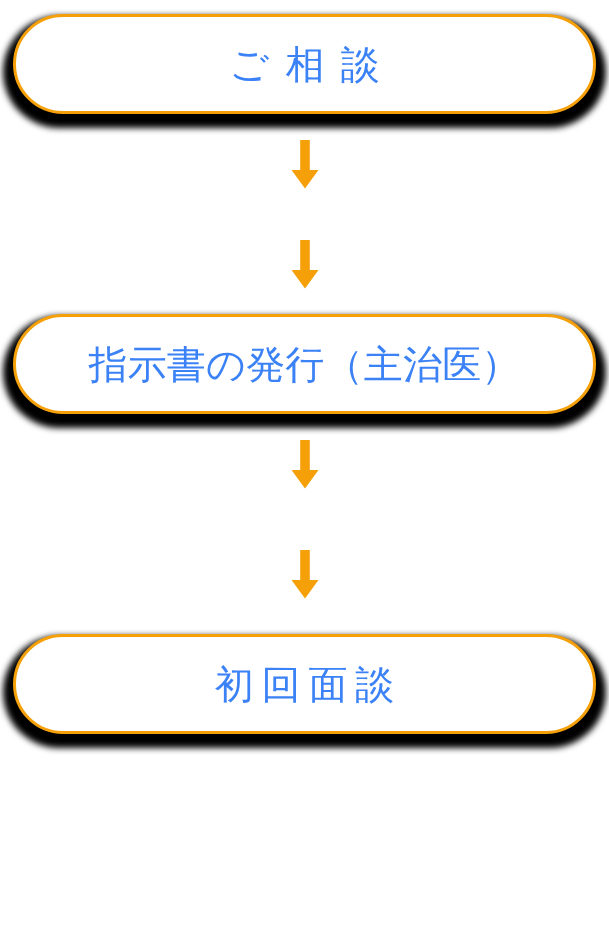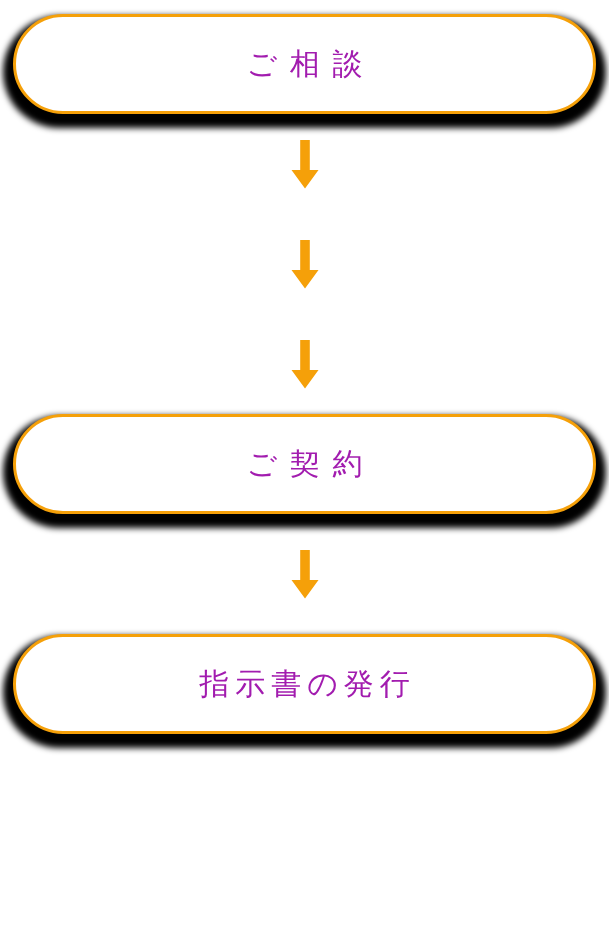--- a/index.html
+++ b/index.html
@@ -55,22 +55,22 @@
     box-sizing: border-box;
     border: 3px solid #F5A009;
     border-radius: 50px;
     background: #ffffff;
     display: flex;
     align-items: center;
     justify-content: center;
   }
 
   .step-label {
-    color: #a21caf;
-    font-size: 30px;
+    color: #3b82f6;
+    font-size: 39px;
     line-height: 1;
     font-weight: 500;
     white-space: nowrap;
     user-select: none;
   }
   
   .step-label.spaced {
     letter-spacing: 0.42em;
     text-indent: 0.42em;
   }
@@ -117,40 +117,40 @@
     </svg>
   </div>
 
 
   <div class="connector">
     <svg class="arrow-svg" width="28" height="49" viewBox="0 0 28 49" aria-hidden="true">
       <path d="M9.2 0 H18.8 V30 H27.5 L14 48.5 L0.5 30 H9.2 Z" fill="#F5A009"></path>
     </svg>
   </div>
 
+  <div class="step">
+    <div class="step-shadow"></div>
+    <div class="step-body">
+      <span class="step-label plain">指示書の発行（主治医）</span>
+    </div>
+  </div>
 
   <div class="connector">
     <svg class="arrow-svg" width="28" height="49" viewBox="0 0 28 49" aria-hidden="true">
       <path d="M9.2 0 H18.8 V30 H27.5 L14 48.5 L0.5 30 H9.2 Z" fill="#F5A009"></path>
     </svg>
   </div>
 
-  <div class="step">
-    <div class="step-shadow"></div>
-    <div class="step-body">
-      <span class="step-label spaced">ご契約</span>
-    </div>
-  </div>
 
   <div class="connector wide">
     <svg class="arrow-svg" width="28" height="49" viewBox="0 0 28 49" aria-hidden="true">
       <path d="M9.2 0 H18.8 V30 H27.5 L14 48.5 L0.5 30 H9.2 Z" fill="#F5A009"></path>
     </svg>
   </div>
 
   <div class="step">
     <div class="step-shadow"></div>
     <div class="step-body">
-      <span class="step-label spaced-tight">指示書の発行</span>
+      <span class="step-label spaced-tight">初回面談</span>
     </div>
   </div>
 
 </div>
 
 </body></html>

